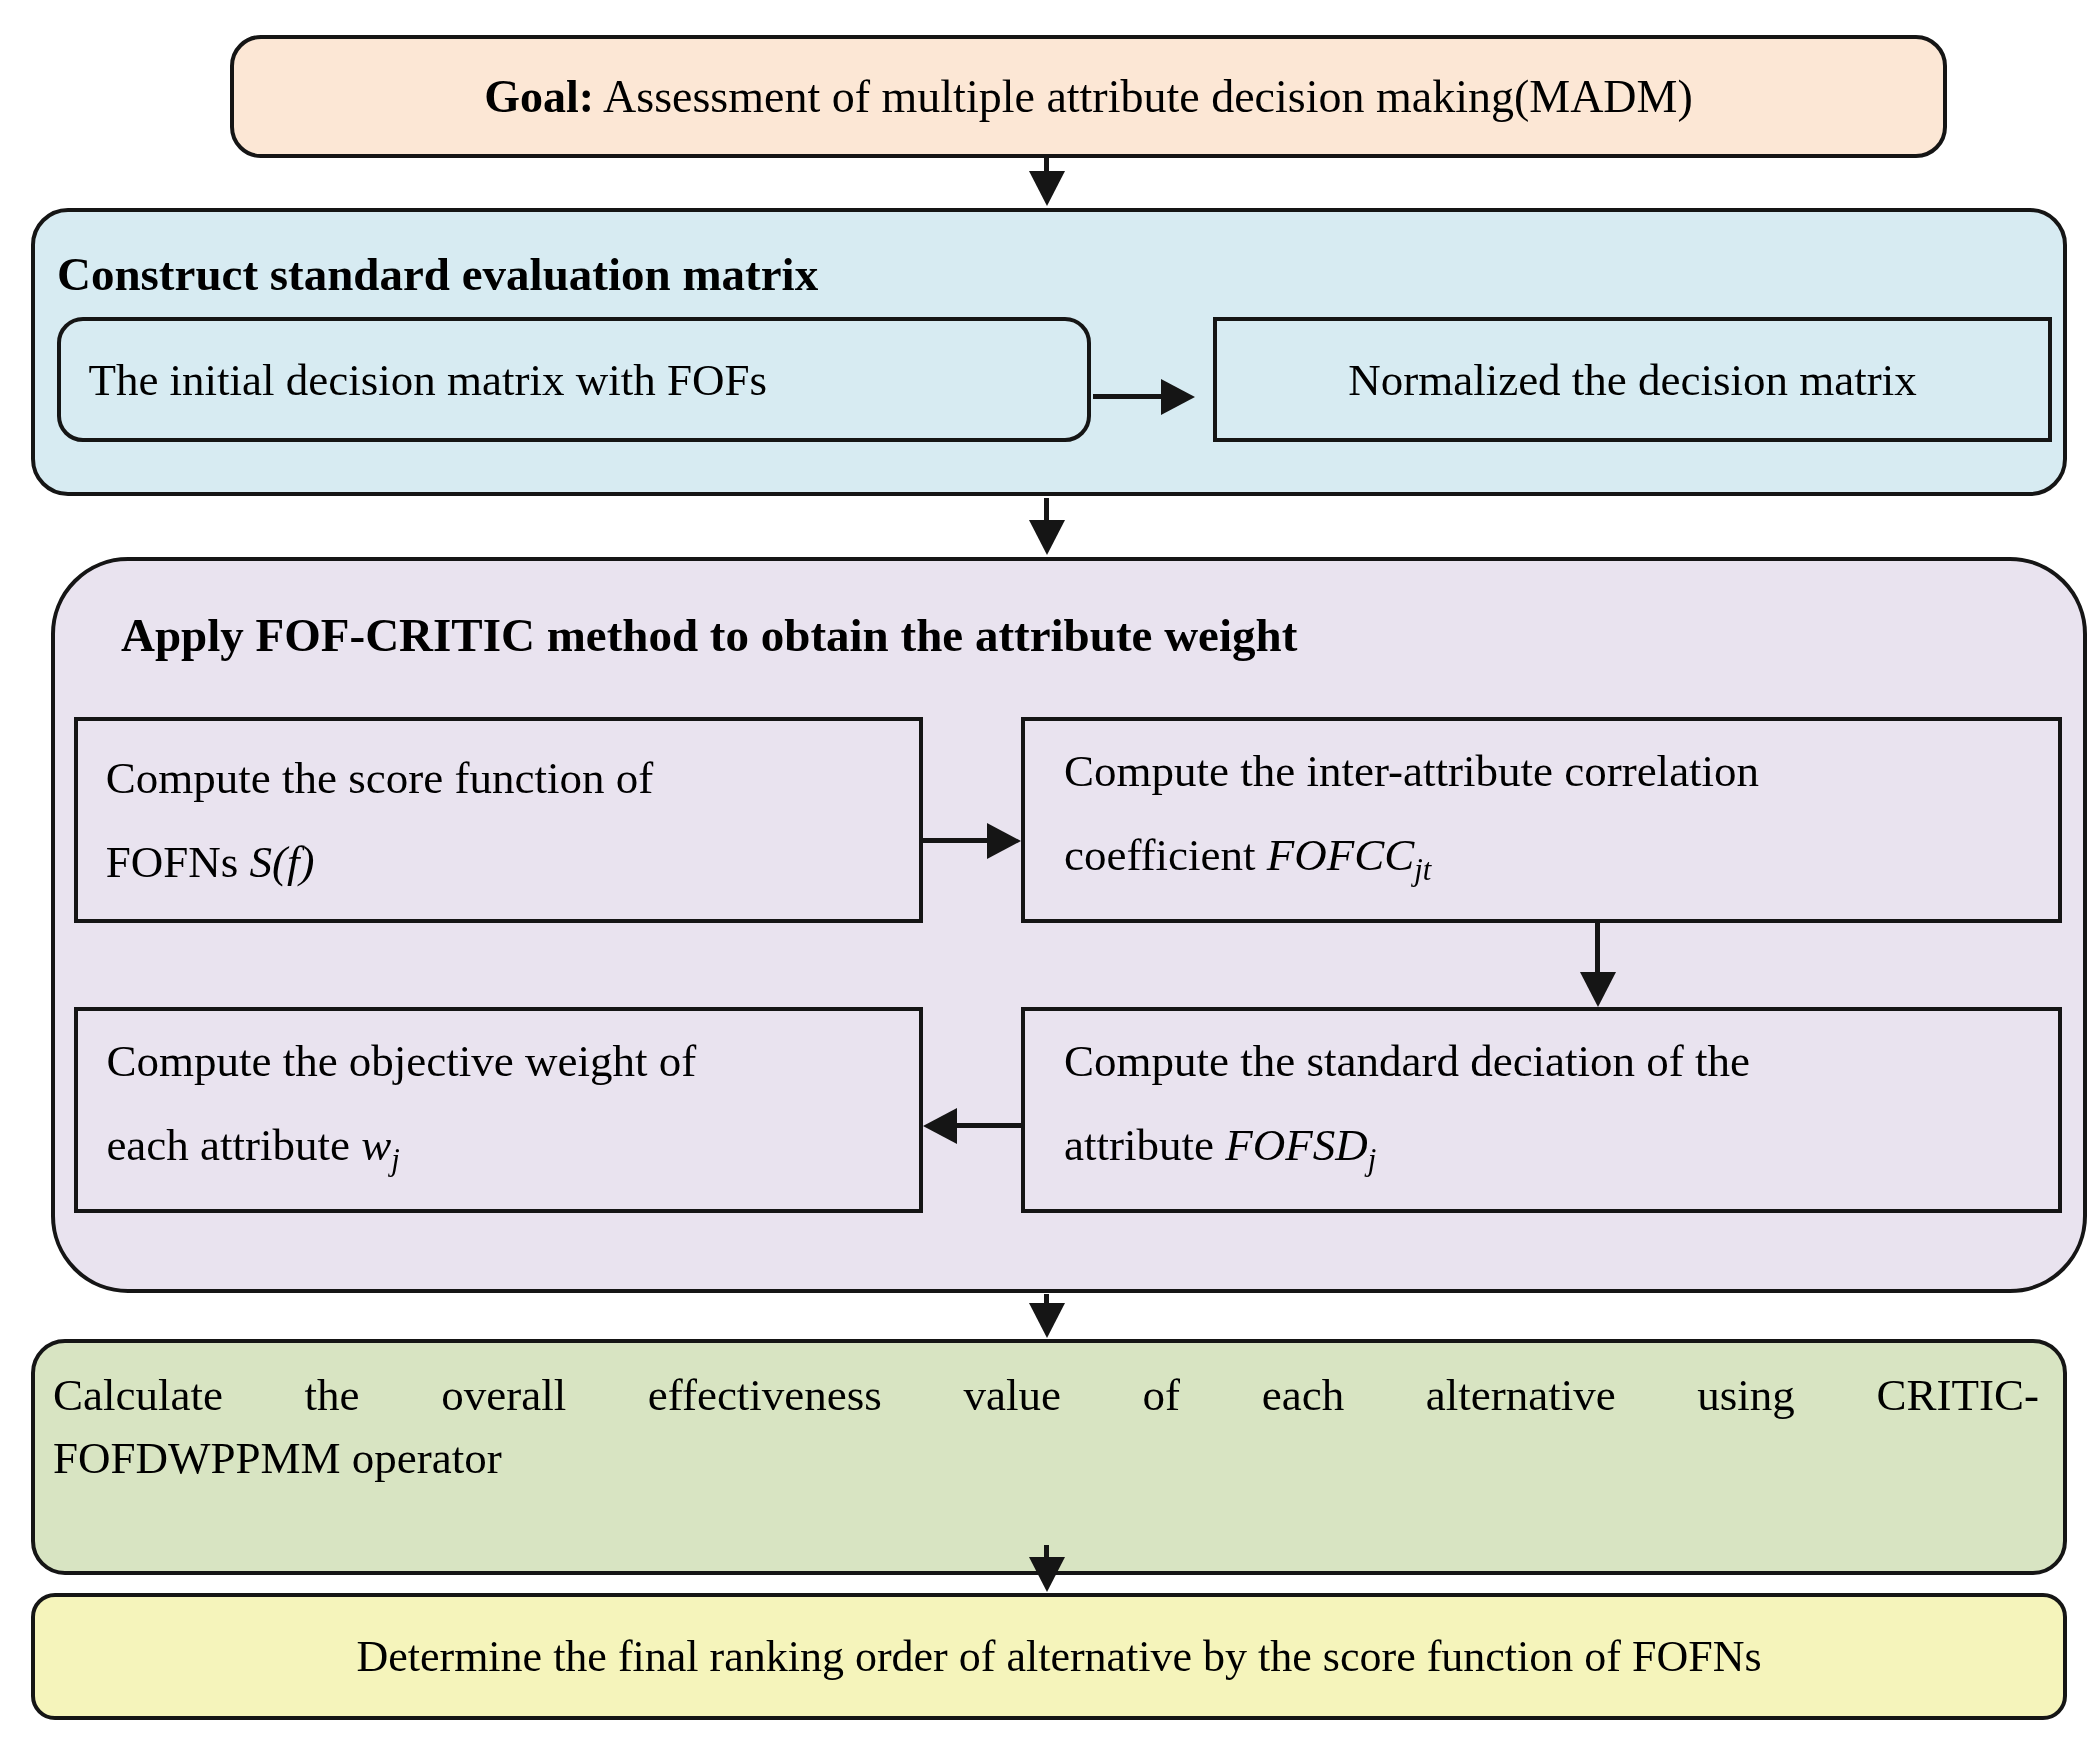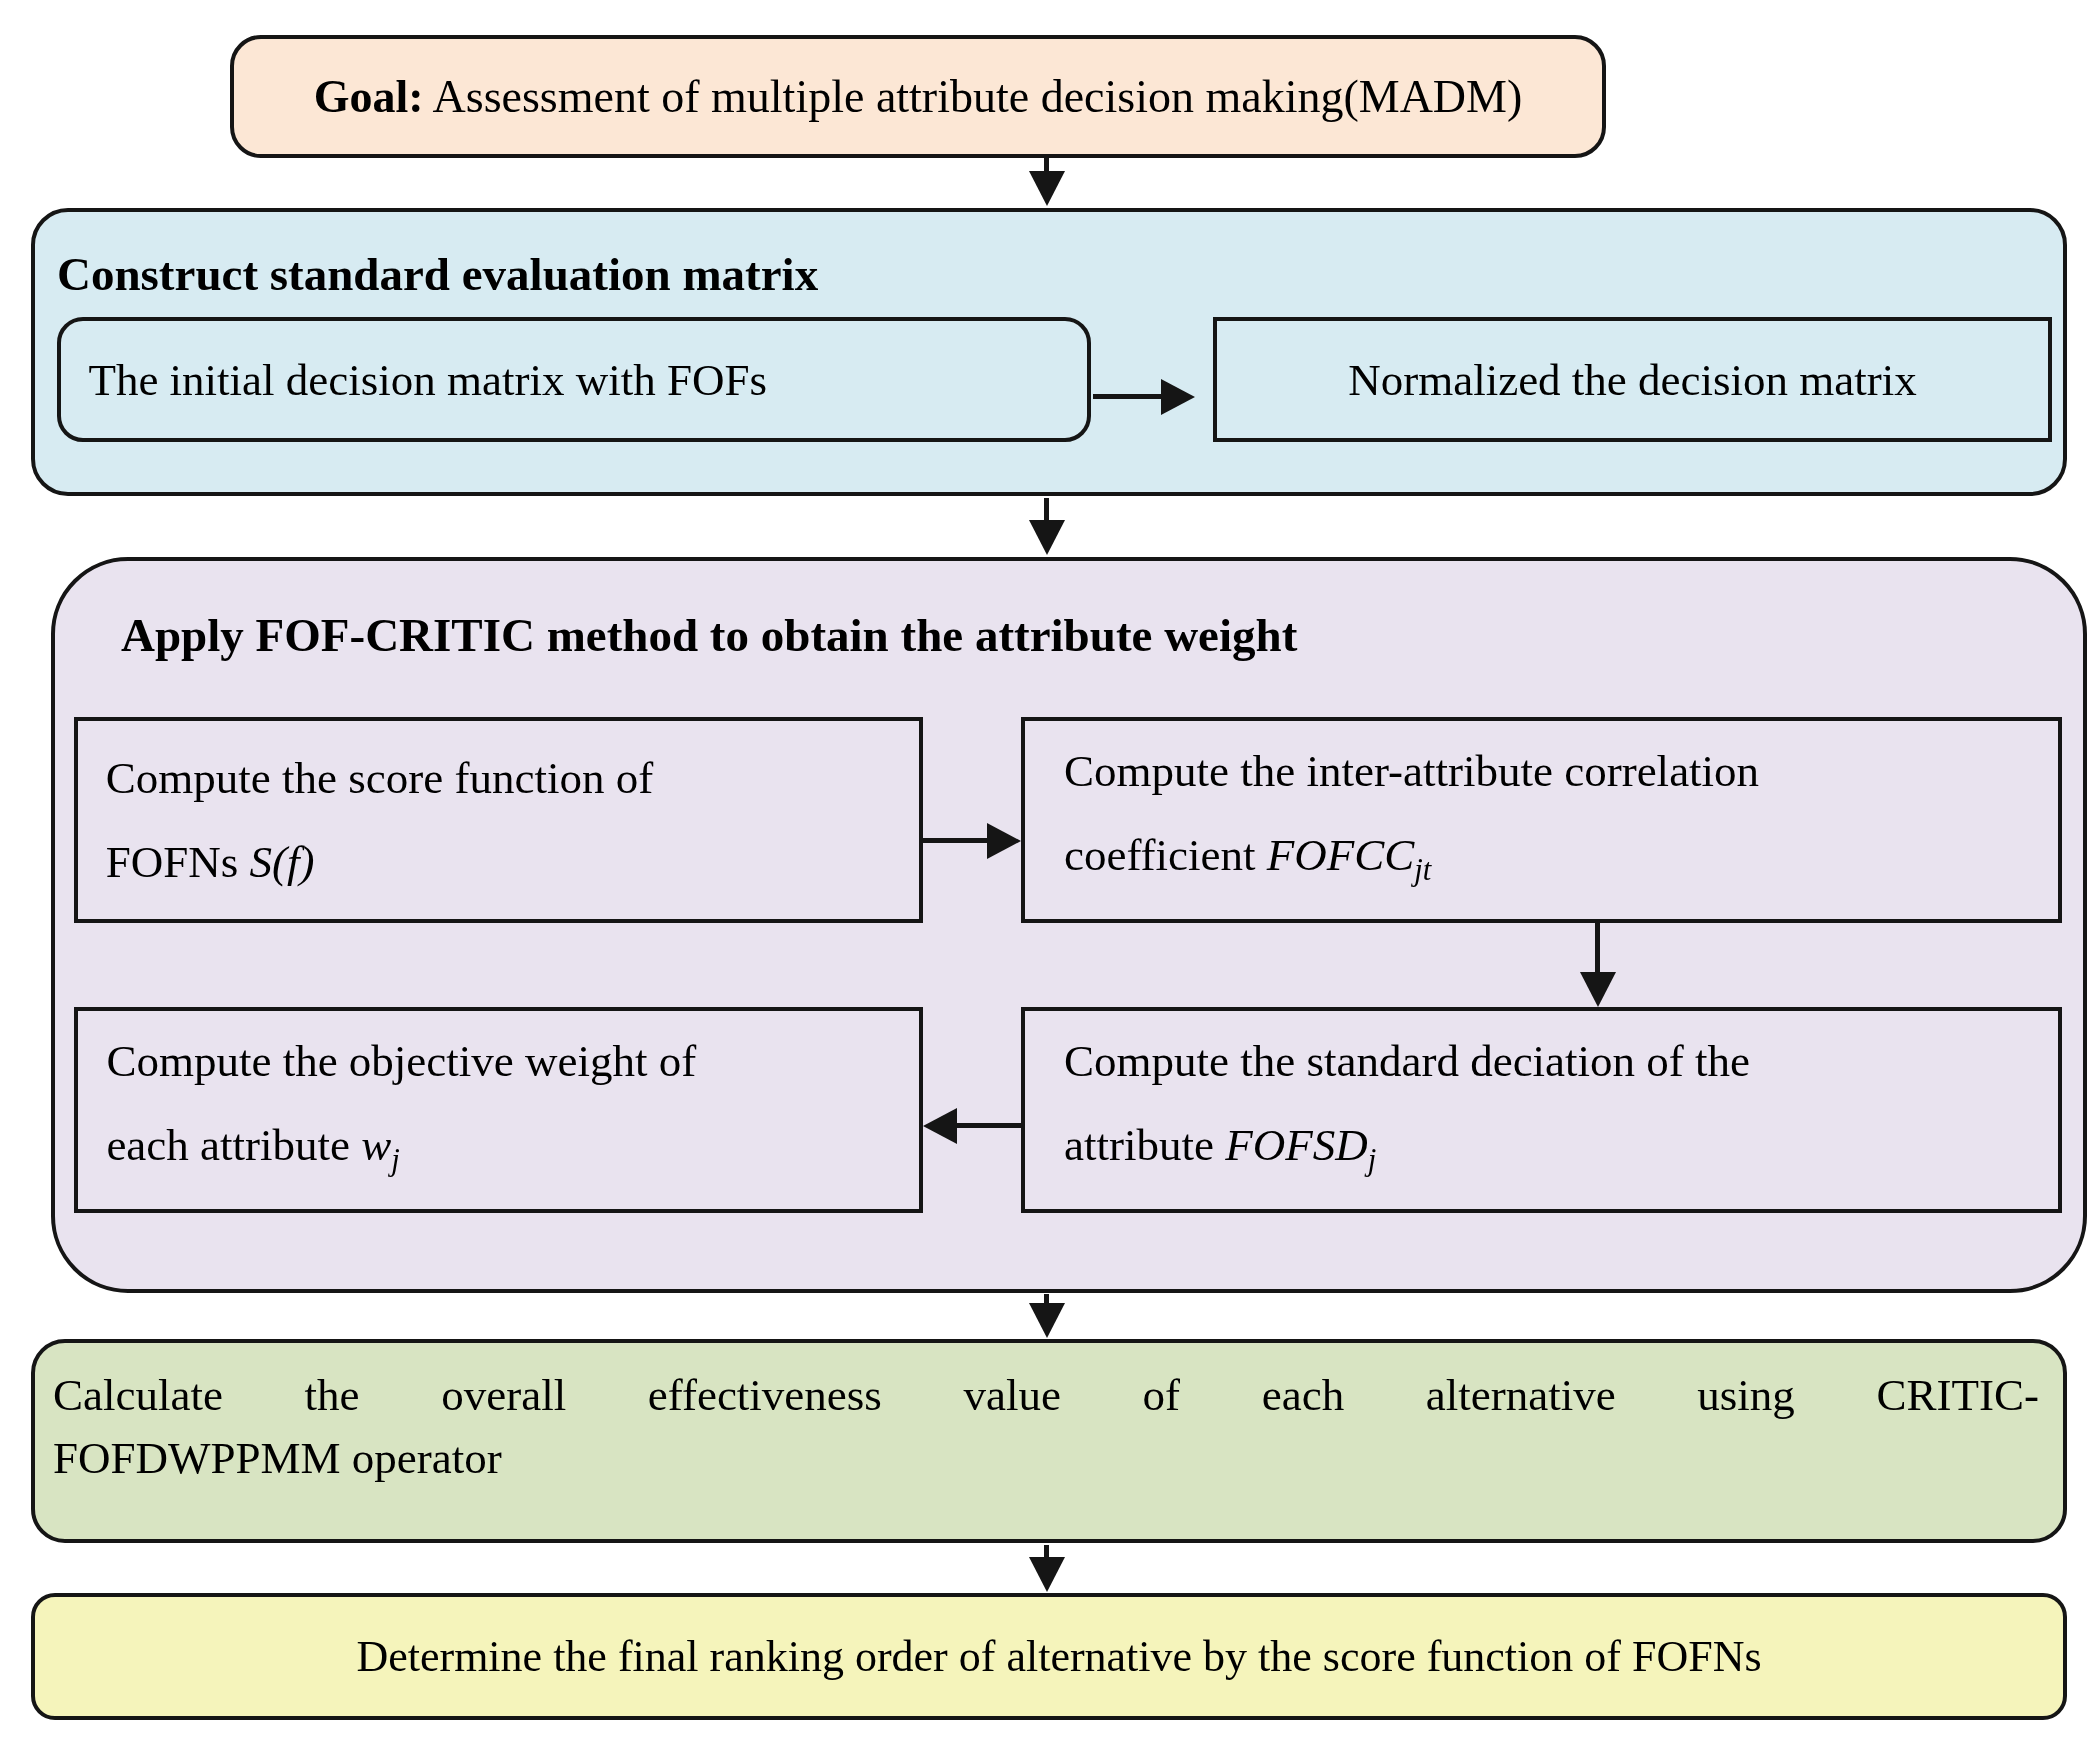--- a/index.html
+++ b/index.html
@@ -28,21 +28,21 @@
     display: flex;
     align-items: center;
     font-size: 45px;
   }
   .ibox .txt { line-height: 84px; }
   .math { font-style: italic; }
   sub.math { font-size: 0.68em; font-style: italic; }
 
   
   .goal {
-    left: 230px; top: 35px; width: 1376px; height: 123px;
+    left: 230px; top: 35px; width: 1717px; height: 123px;
     border-radius: 31px;
     background: var(--goal_fill, #fce7d5);
     display: flex; align-items: center; justify-content: center;
     font-size: 46px;
   }
   .goal b { font-weight: bold; }
 
   .matrix-section {
     left: 31px; top: 208px; width: 2036px; height: 288px;
     border-radius: 37px;
@@ -64,21 +64,21 @@
     background: var(--critic_fill, #e9e3ef);
     margin-left: 20px;
   }
   .critic-section .section-header { left: 66px; top: 47px; }
   .box-score  { left: 19.4px;   top: 156px; width: 849px; height: 206px; padding-left: 27.4px; }
   .box-corr   { left: 966px; top: 156px; width: 1041px; height: 206px; padding-left: 39px; }
   .box-weight { left: 19.4px;   top: 446px; width: 849px; height: 206px; padding-left: 28px; }
   .box-sd     { left: 966px; top: 446px; width: 1041px; height: 206px; padding-left: 39px; }
 
   .overall {
-    left: 31px; top: 1339px; width: 2036px; height: 204px;
+    left: 31px; top: 1339px; width: 2036px; height: 236px;
     border-radius: 34px;
     background: var(--overall_fill, #d8e4c2);
     padding: 21px 24px 0 18px;
     font-size: 45px;
     line-height: 63px;
   }
   .overall .just { text-align: justify; text-align-last: justify; }
 
   .ranking {
     left: 31px; top: 1593px; width: 2036px; height: 127px;

